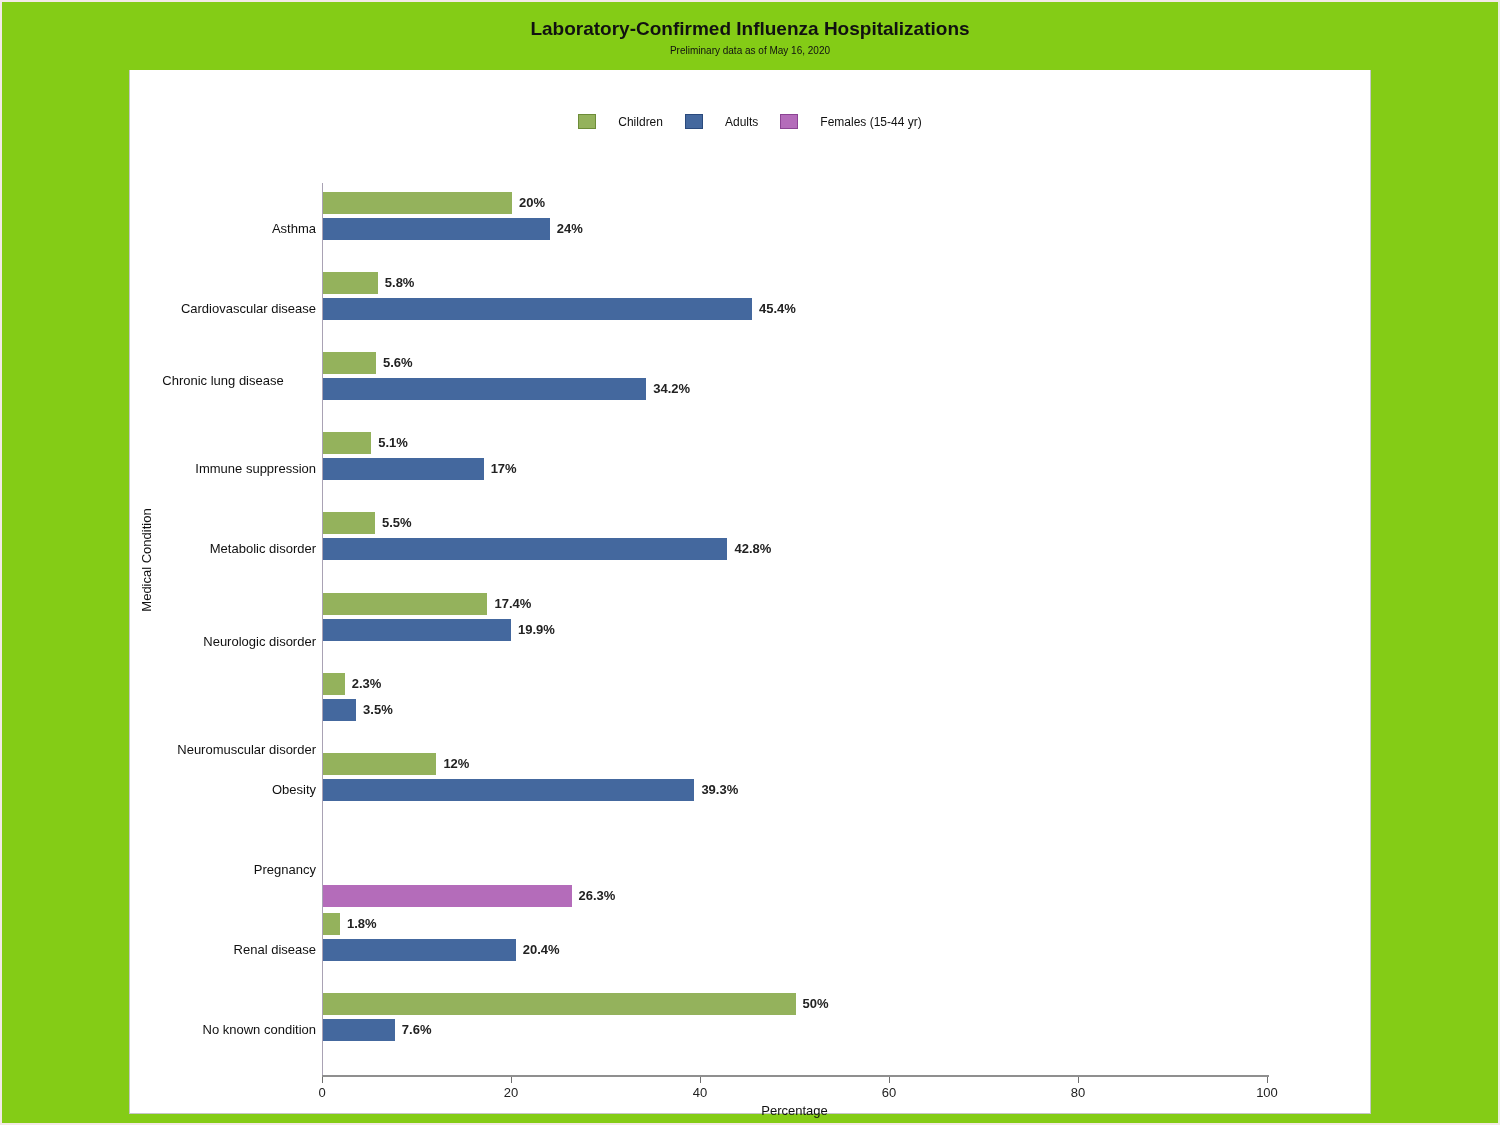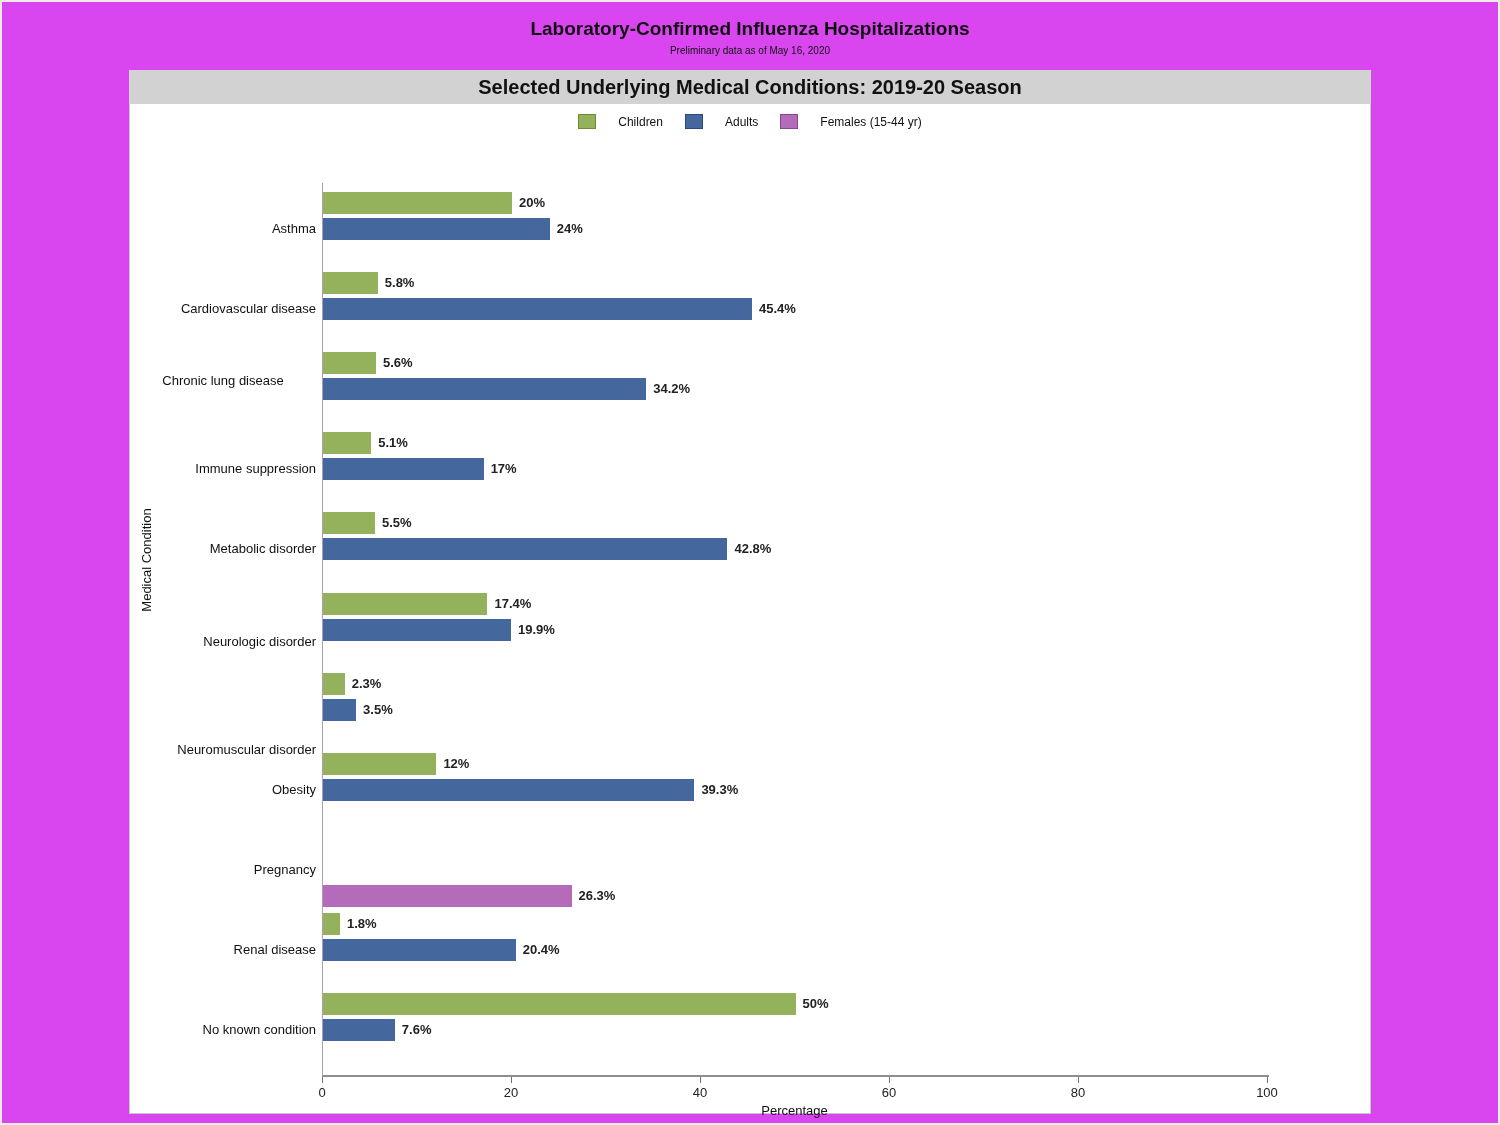--- a/index.html
+++ b/index.html
@@ -1,17 +1,17 @@
 <!DOCTYPE html>
 <html><head>
 <meta charset="utf-8">
 <style>
   html,body{margin:0;padding:0;background:#ffffff;}
   .page{
-    position:relative;width:1496px;height:1121px;background:#d946ef;
+    position:relative;width:1496px;height:1121px;background:#84cc16;
     border:2px solid #f3e9e7;border-right-color:#e9efe1;overflow:hidden;
     font-family:"Liberation Sans","DejaVu Sans",sans-serif;color:#1a1a1a;
   }
   .page-title{
     position:absolute;top:16px;left:0;width:100%;text-align:center;
     font-size:19px;font-weight:bold;color:#111;
   }
   .page-subtitle{
     position:absolute;top:43px;left:0;width:100%;text-align:center;
     font-size:10px;color:#111;
@@ -60,21 +60,20 @@
 <body>
 
 <div class="page">
 
   <div class="page-title">Laboratory-Confirmed Influenza Hospitalizations</div>
 
   <div class="page-subtitle">Preliminary data as of May 16, 2020</div>
 
   <div class="chart-panel">
 
-    <div class="banner">Selected Underlying Medical Conditions: 2019-20 Season</div>
 
     <div class="legend" id="legend">
         <div class="legend-item">
           <span class="legend-swatch" style="background: rgb(148, 178, 92); border: 1px solid rgb(109, 140, 56);"></span>
           <span class="legend-label">Children</span>
         </div>
         <div class="legend-item">
           <span class="legend-swatch" style="background: rgb(68, 104, 158); border: 1px solid rgb(42, 74, 125);"></span>
           <span class="legend-label">Adults</span>
         </div>

